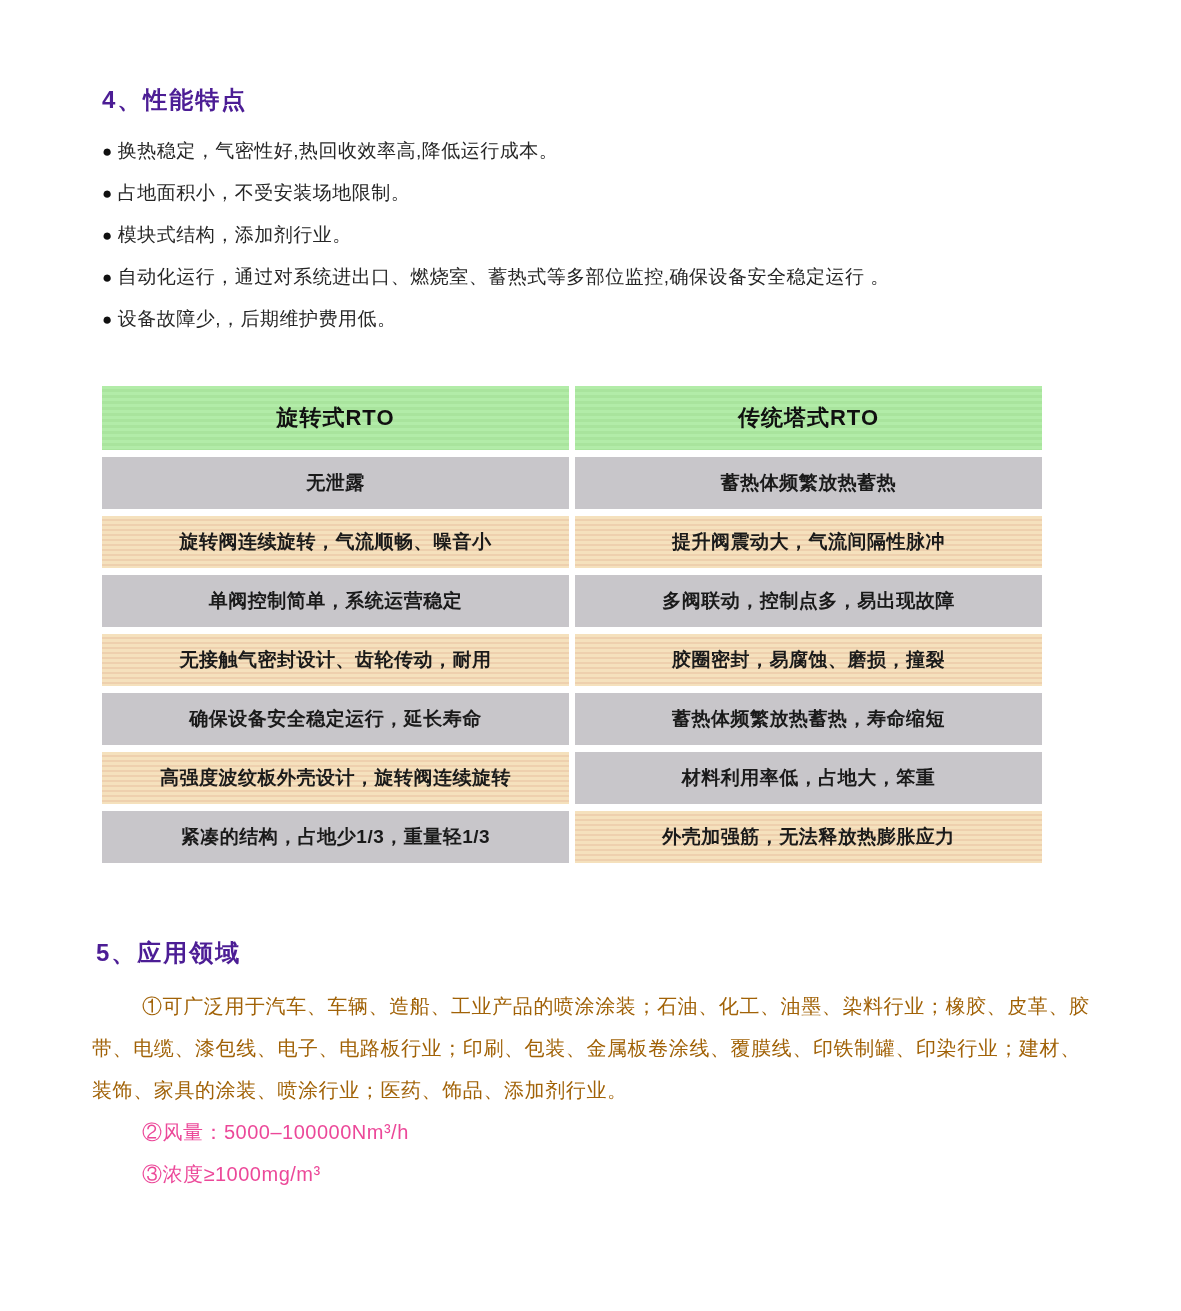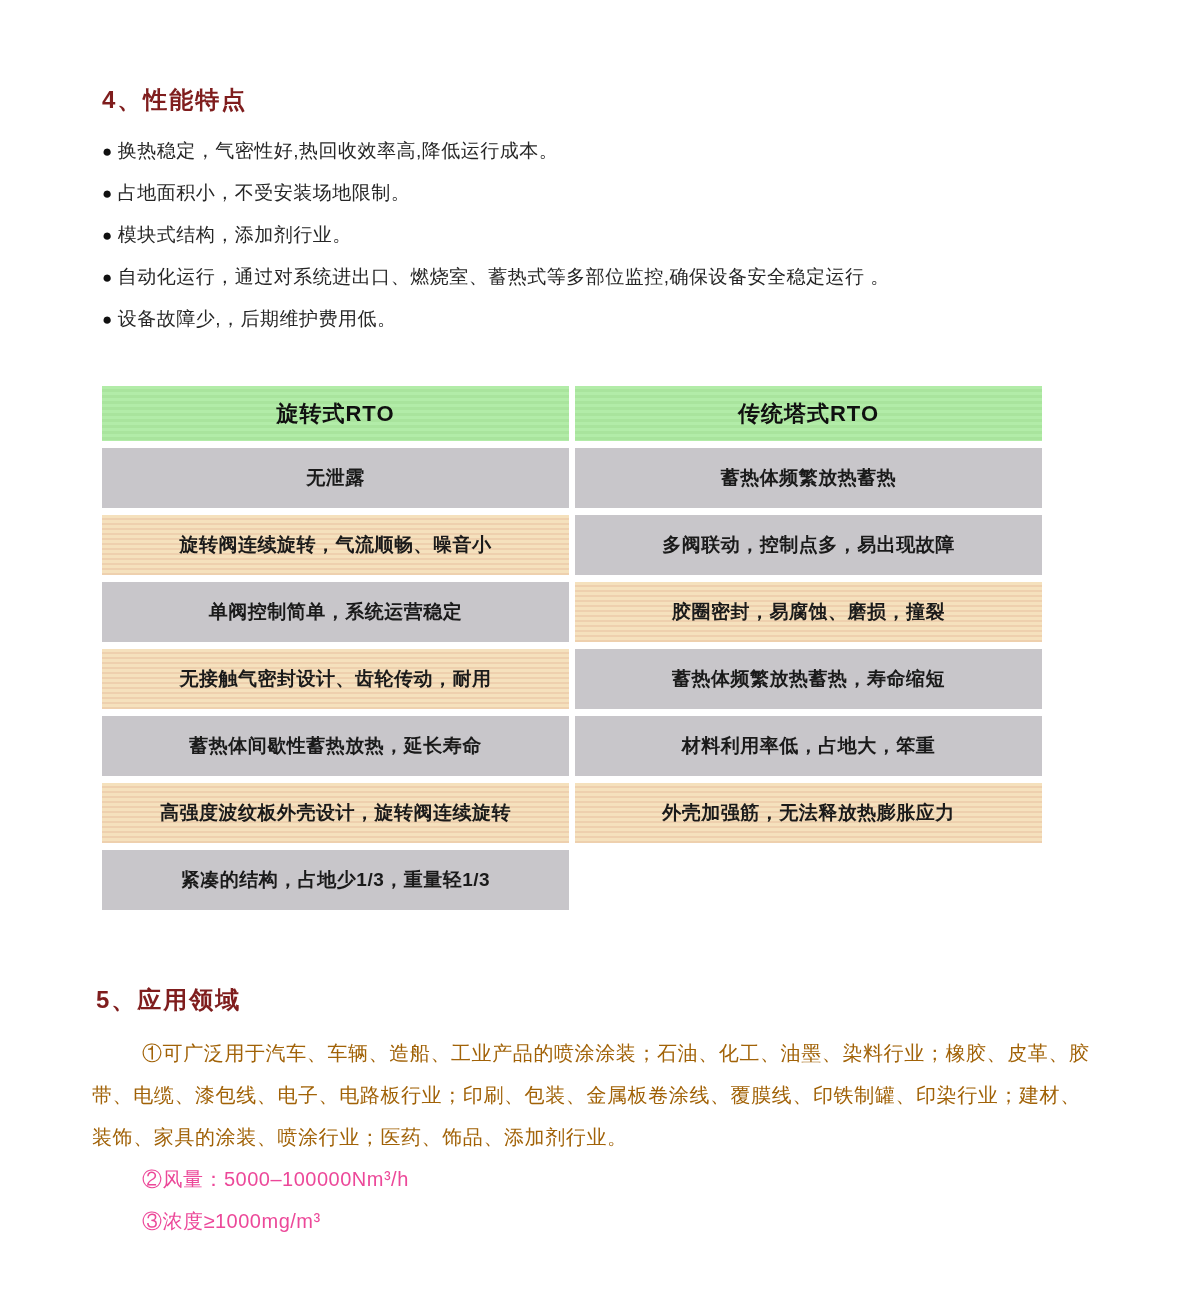--- a/index.html
+++ b/index.html
@@ -17,21 +17,21 @@
     color: #1e1e1e;
   }
   .content {
     padding: 84px 88px 0 102px;
   }
 
   
   .sec-title {
     font-size: 24px;
     font-weight: bold;
-    color: #7f1d1d;
+    color: #4c1d95;
     letter-spacing: 2px;
     margin: 0;
   }
 
   
   .features {
     list-style: none;
     margin: 14px 0 0 0;
     padding: 0;
   }
@@ -56,32 +56,32 @@
     gap: 6px;
     margin-top: 46px;
     width: 941px;
   }
   .cmp-col {
     width: 467px;
     display: flex;
     flex-direction: column;
   }
   .cmp-header {
-    height: 55px;
+    height: 64px;
     background: repeating-linear-gradient(180deg, #b2eca8 0px, #b2eca8 3px, #a9e49d 3px, #a9e49d 6px);
     display: flex;
     align-items: center;
     justify-content: center;
     font-size: 22px;
     font-weight: bold;
     color: #101010;
     letter-spacing: 1px;
   }
   .cmp-cell {
-    height: 60px;
+    height: 52px;
     margin-top: 7px;
     display: flex;
     align-items: center;
     justify-content: center;
     font-size: 19px;
     font-weight: bold;
     color: #1a1a1a;
     letter-spacing: 0.5px;
   }
   .cell-gray {
@@ -155,27 +155,28 @@
       </li>
     </ul>
 
     <div class="cmp-table">
       <div class="cmp-col">
         <div class="cmp-header">旋转式RTO</div>
         <div class="cmp-cell cell-gray">无泄露</div>
         <div class="cmp-cell cell-tan">旋转阀连续旋转，气流顺畅、噪音小</div>
         <div class="cmp-cell cell-gray">单阀控制简单，系统运营稳定</div>
         <div class="cmp-cell cell-tan">无接触气密封设计、齿轮传动，耐用</div>
-        <div class="cmp-cell cell-gray">蓄热体间歇性蓄热放热，延长寿命</div>
+        <div class="cmp-cell cell-gray">确保设备安全稳定运行，延长寿命</div>
         <div class="cmp-cell cell-tan">高强度波纹板外壳设计，旋转阀连续旋转</div>
         <div class="cmp-cell cell-gray">紧凑的结构，占地少1/3，重量轻1/3</div>
       </div>
       <div class="cmp-col">
         <div class="cmp-header">传统塔式RTO</div>
         <div class="cmp-cell cell-gray">蓄热体频繁放热蓄热</div>
+        <div class="cmp-cell cell-tan">提升阀震动大，气流间隔性脉冲</div>
         <div class="cmp-cell cell-gray">多阀联动，控制点多，易出现故障</div>
         <div class="cmp-cell cell-tan">胶圈密封，易腐蚀、磨损，撞裂</div>
         <div class="cmp-cell cell-gray">蓄热体频繁放热蓄热，寿命缩短</div>
         <div class="cmp-cell cell-gray">材料利用率低，占地大，笨重</div>
         <div class="cmp-cell cell-tan">外壳加强筋，无法释放热膨胀应力</div>
       </div>
     </div>
 
     <h2 class="sec-title sec5-title">5、应用领域</h2>
 

